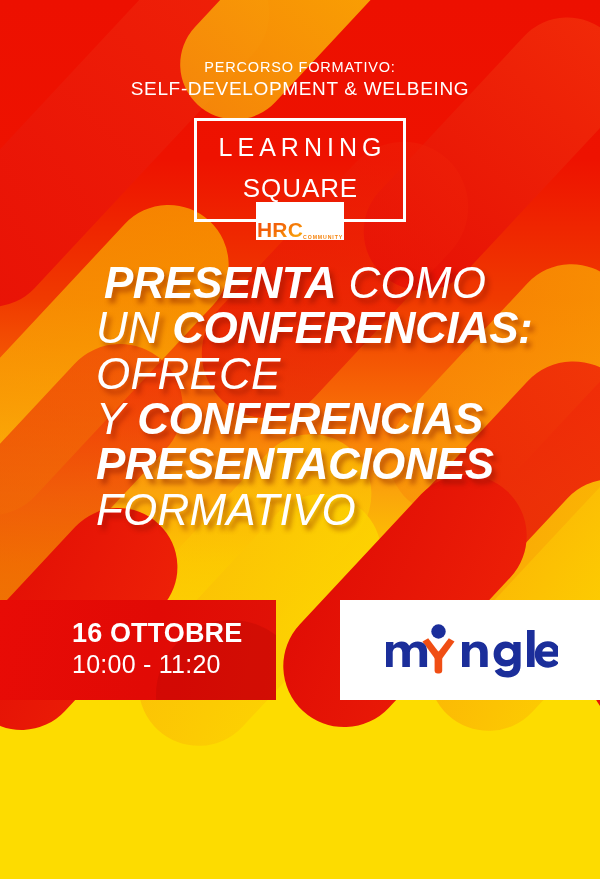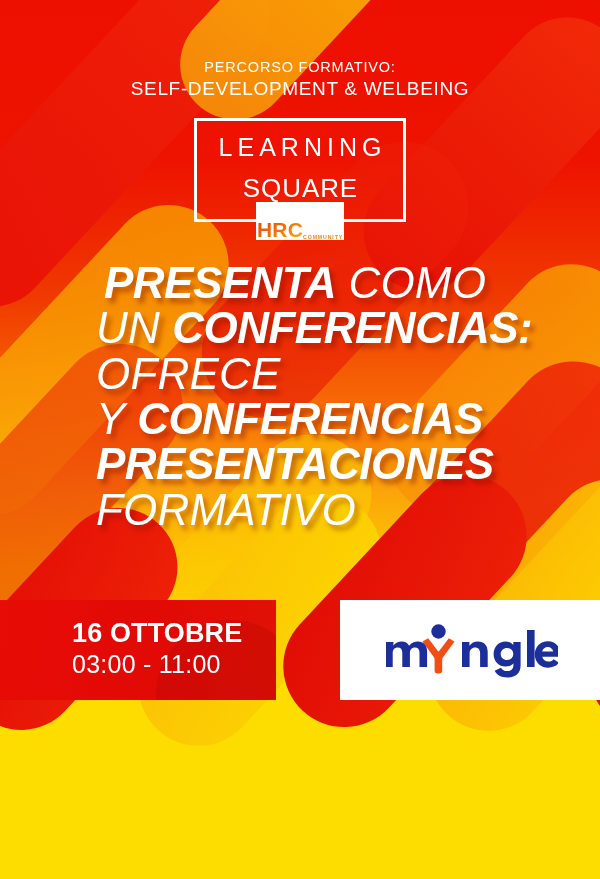--- a/index.html
+++ b/index.html
@@ -170,21 +170,21 @@
     <div class="hl-line l3"><span class="t">OFRECE</span></div>
     <div class="hl-line l5"><span class="t">Y </span><span class="b">CONFERENCIAS</span></div>
     <div class="hl-line l4"><span class="b">PRESENTACIONES</span></div>
     <div class="hl-line l6"><span class="t">FORMATIVO</span></div>
   </div>
 
   <div class="bar">
     <div class="bar-blob"></div>
     <div class="bar-inner">
       <div class="bar-date">16 OTTOBRE</div>
-      <div class="bar-time">03:00 - 11:00</div>
+      <div class="bar-time">10:00 - 11:20</div>
     </div>
   </div>
 
   <div class="panel">
     <div class="myngle">
       <svg viewBox="0 0 176 56" xmlns="http://www.w3.org/2000/svg" aria-hidden="true">
 
         <circle cx="56.5" cy="9.5" r="7.2" fill="#1B2E9A"></circle>
 
         <g fill="#F04E14">

